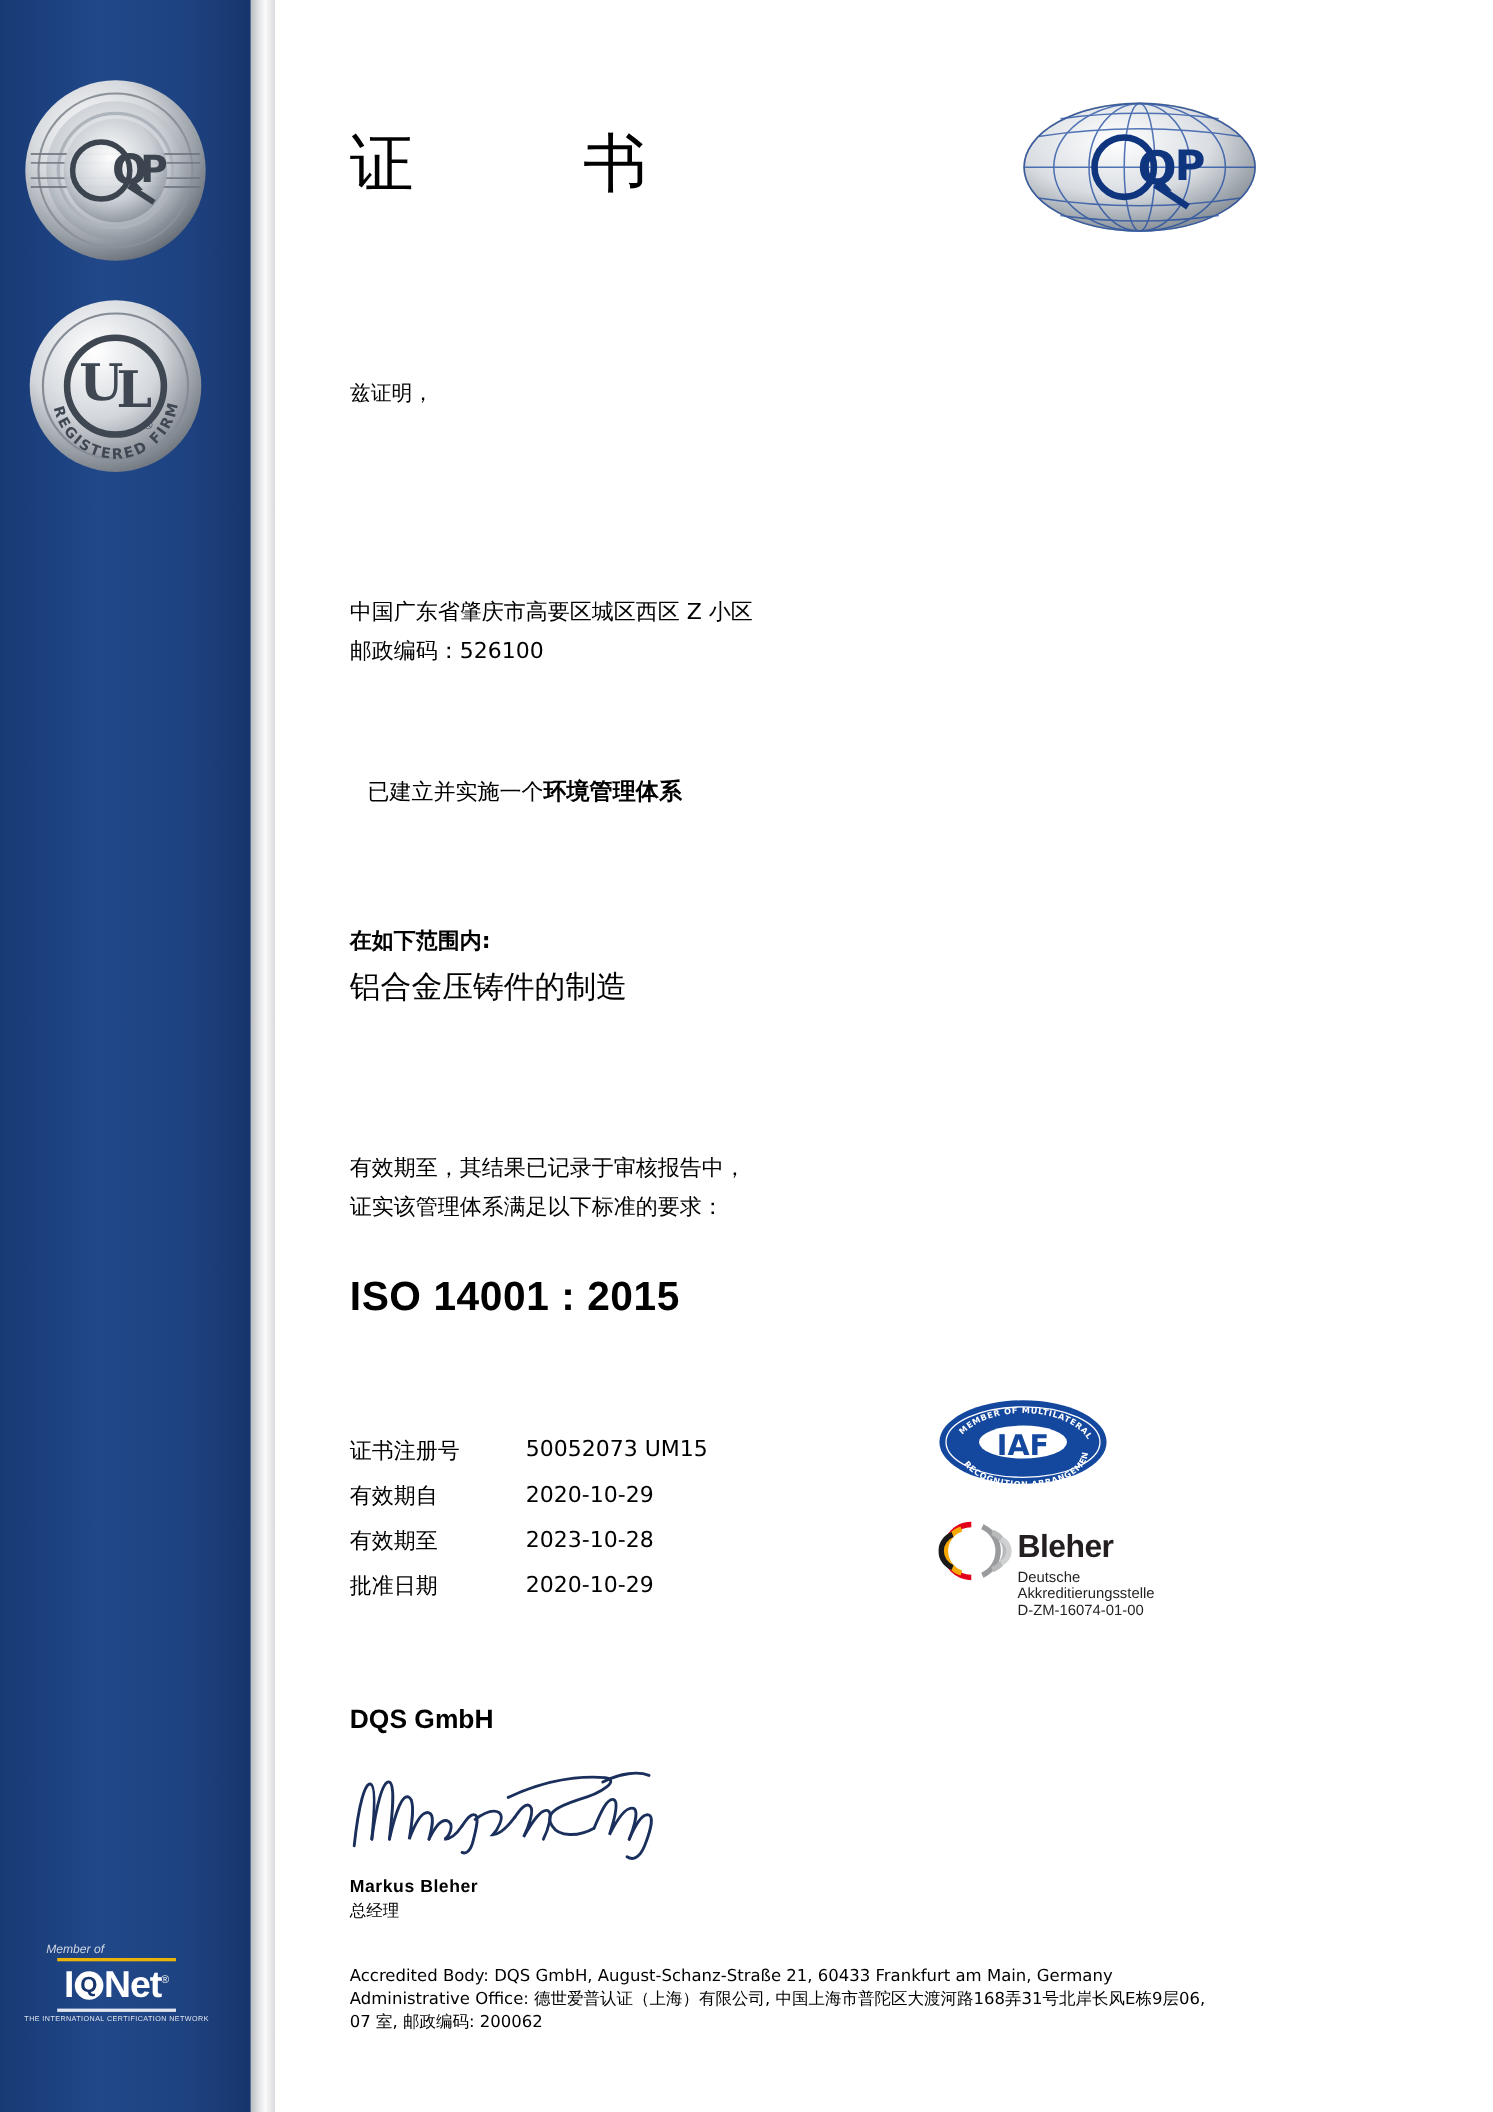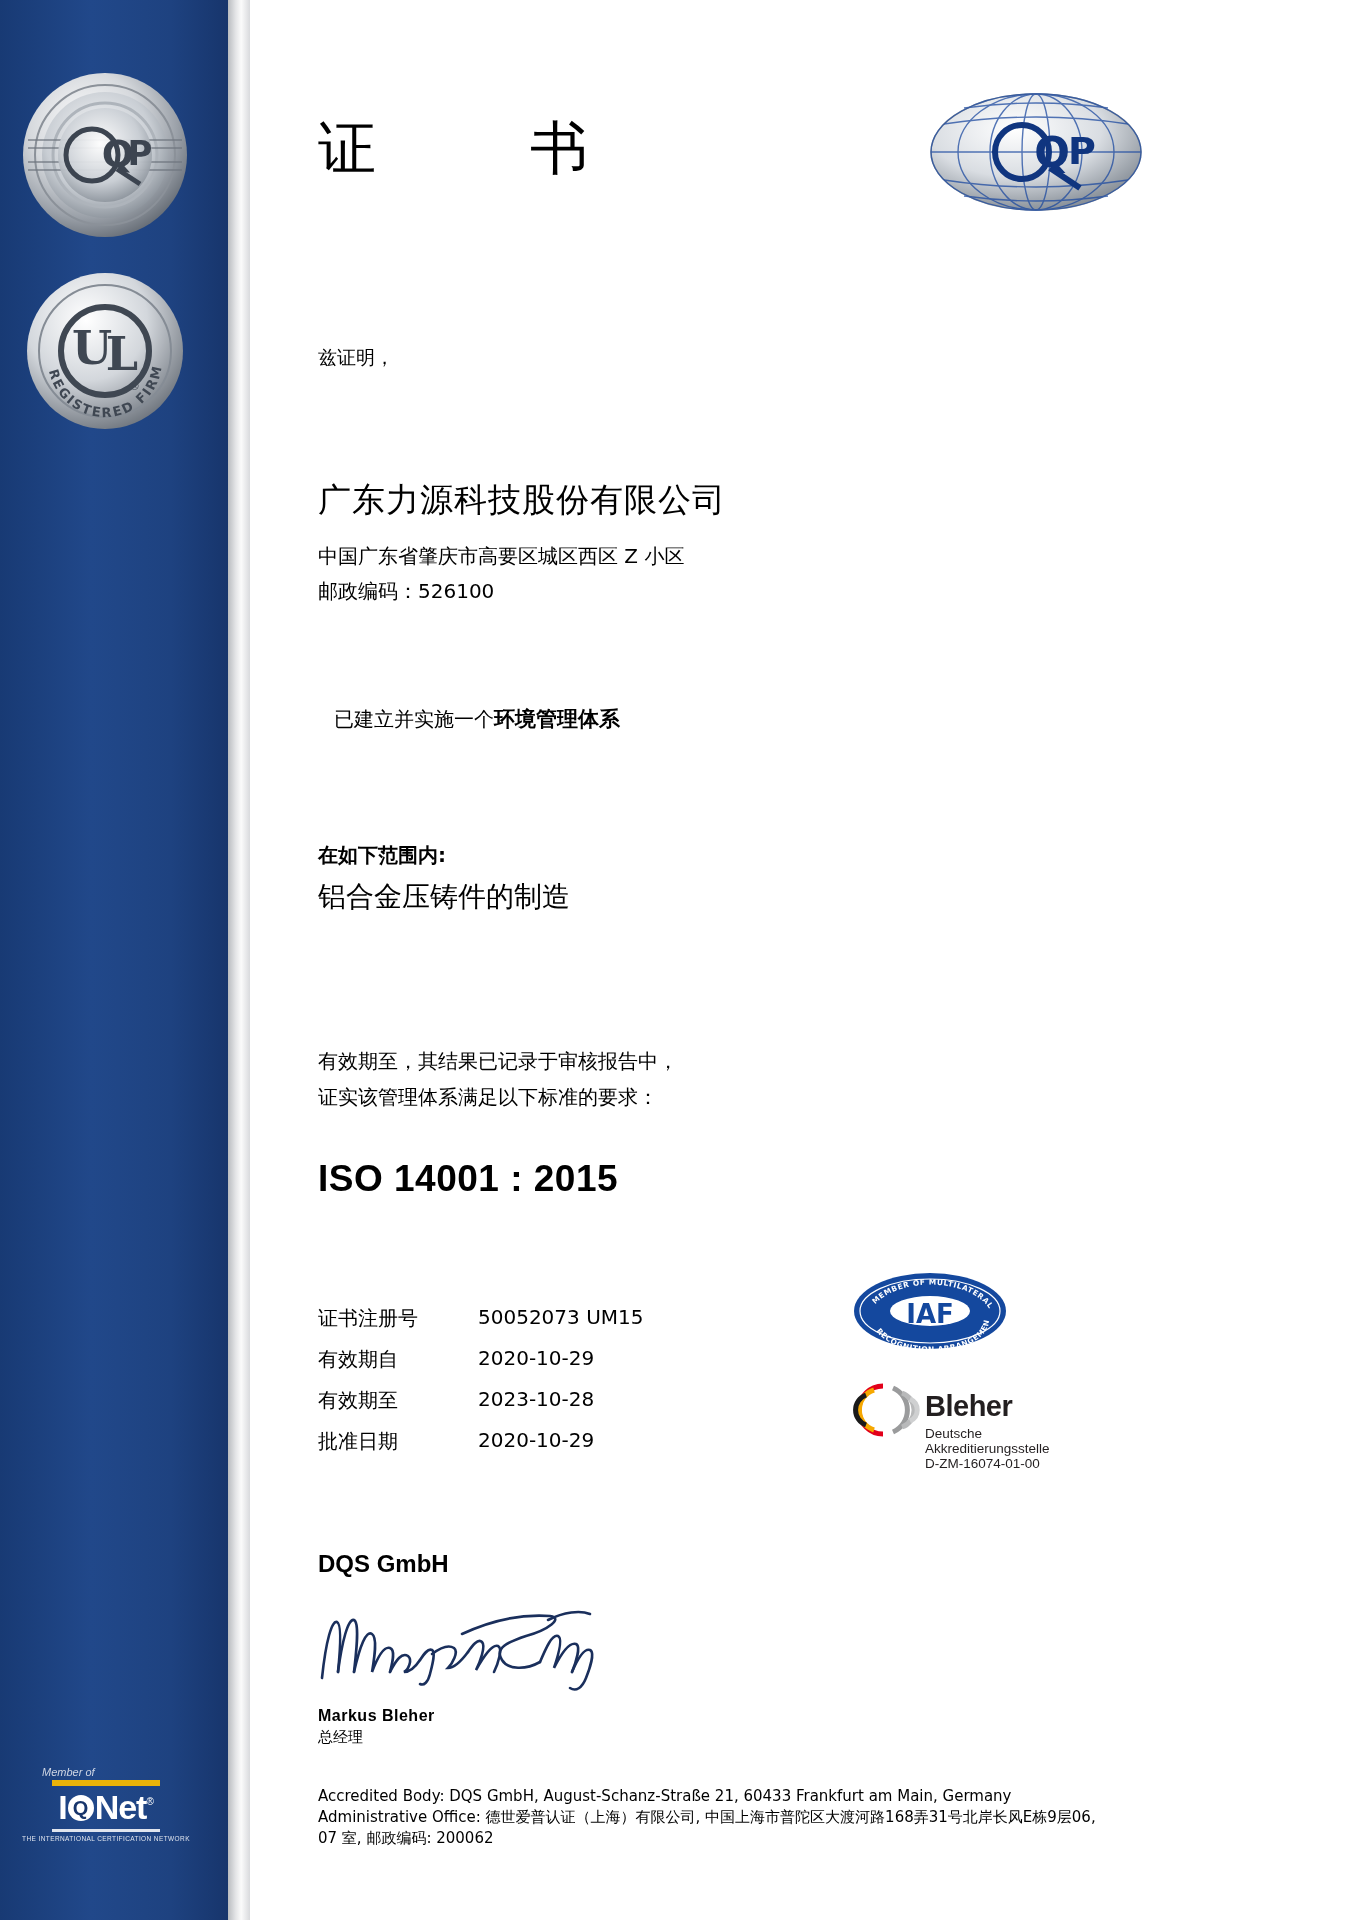--- a/index.html
+++ b/index.html
@@ -67,21 +67,21 @@
   }
   .iqnet-member {
     font-size: 11px;
     color: #cfd6e4;
     text-align: left;
     margin-left: 24px;
     font-style: italic;
   }
   .iqnet-word {
     display: inline-block;
-    border-top: 6px solid #eab308;
+    border-top: 3px solid #eab308;
     border-bottom: 3px solid #dfe4ee;
     padding: 2px 6px;
     margin-top: 2px;
   }
   .iqnet-word span.txt {
     font-size: 34px;
     font-weight: bold;
     color: #ffffff;
     letter-spacing: -1px;
     vertical-align: middle;
@@ -418,21 +418,20 @@
           <ellipse cx="92" cy="60" rx="27" ry="27"></ellipse>
         </g>
         <text x="122" y="75" font-family="DejaVu Sans, sans-serif" font-size="42" font-weight="bold" fill="#10357f" text-anchor="middle">Q</text>
         <path d="M120 76 L150 96" stroke="#10357f" stroke-width="6"></path>
         <text x="152" y="72" font-family="DejaVu Sans, sans-serif" font-size="38" font-weight="bold" fill="#10357f" text-anchor="middle">P</text>
       </svg>
     </div>
 
     <div class="intro">兹证明，</div>
 
-    <div class="company">广东力源科技股份有限公司</div>
     <div class="addr1">中国广东省肇庆市高要区城区西区 Z 小区</div>
     <div class="addr2">邮政编码：526100</div>
 
     <div class="system-line">
       <span>已建立并实施一个</span><b>环境管理体系</b>
     </div>
 
     <div class="scope-label">在如下范围内:</div>
     <div class="scope-text">铝合金压铸件的制造</div>
 

